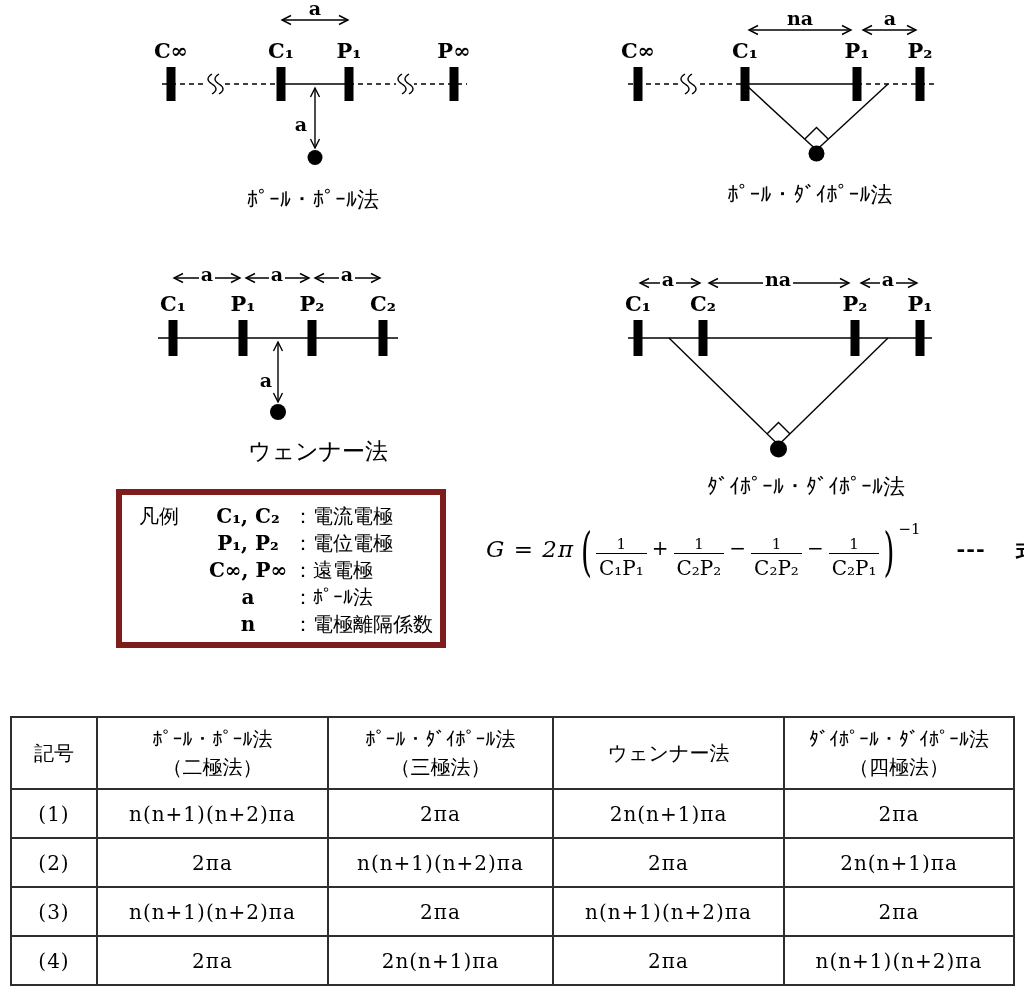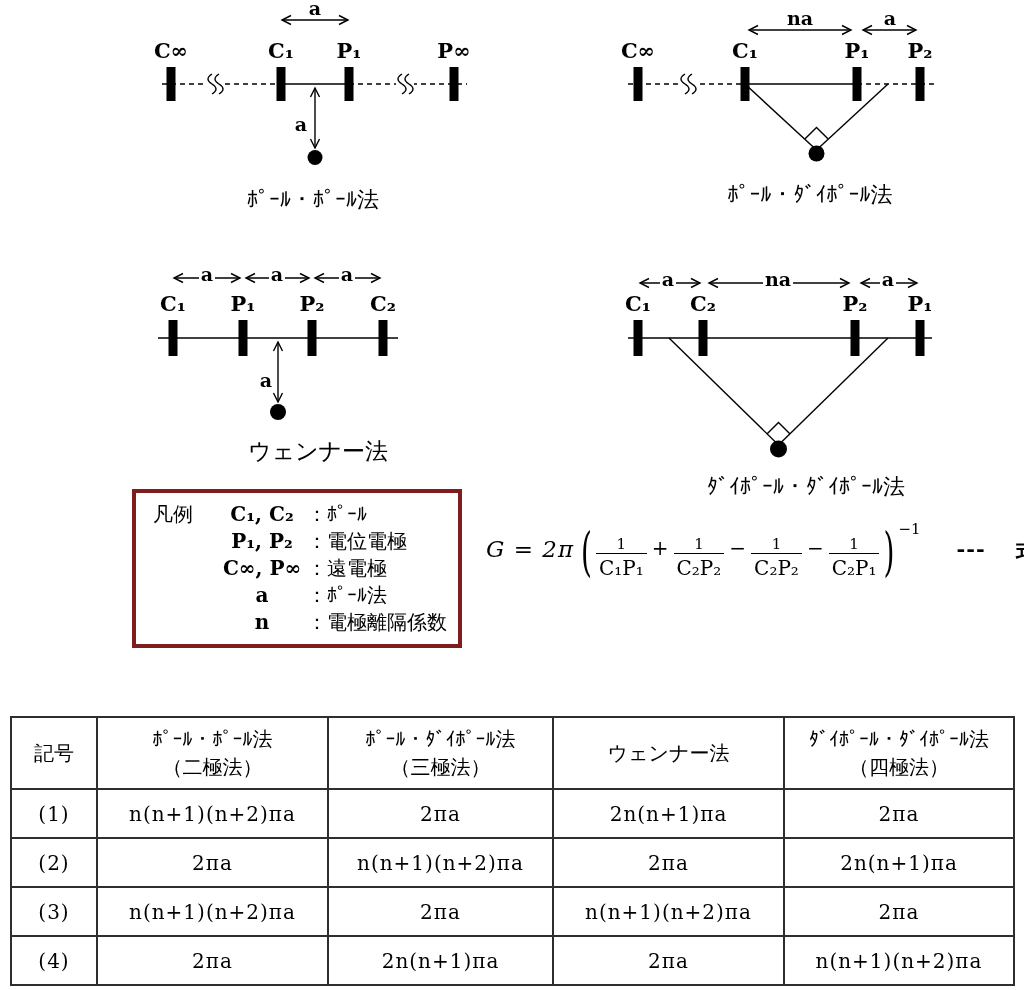--- a/index.html
+++ b/index.html
@@ -11,22 +11,22 @@
   .dim{font-size:19px;font-weight:bold;}
   .cap{font-size:22px;}
   .cap2{font-size:23px;}
   .ln{stroke:#000;stroke-width:1.4;fill:none;}
   .dash{stroke-dasharray:5 4;}
   .ah{stroke:#000;stroke-width:1.4;fill:none;}
   .el{fill:#000;stroke:none;}
   .gap{fill:#fff;stroke:none;}
   .dot{fill:#000;stroke:none;}
   
-  .legend{position:absolute;left:132px;top:489px;width:330px;height:159px;
-          border:4px solid #7f1d1d;box-sizing:border-box;display:flex;padding-top:8px;background:#fff;}
+  .legend{position:absolute;left:116px;top:489px;width:330px;height:159px;
+          border:6px solid #7f1d1d;box-sizing:border-box;display:flex;padding-top:8px;background:#fff;}
   .legend-title{margin-left:17px;font-size:20px;white-space:nowrap;}
   .legend-items{margin-left:24px;}
   .legend-row{display:flex;font-size:20px;line-height:27px;white-space:nowrap;}
   .lsym{display:inline-block;width:90px;text-align:center;font-weight:bold;}
   
   .formula{position:absolute;left:486px;top:536px;height:68px;display:flex;align-items:flex-start;white-space:nowrap;}
   .f-lhs{font-style:italic;font-size:23px;margin-right:5px;letter-spacing:1px;}
   .f-paren{font-size:28px;transform:scaleY(1.85);display:inline-block;margin:0 2px;font-weight:400;}
   .frac{display:inline-flex;flex-direction:column;align-items:center;margin:0 2px;}
   .num{font-size:15px;line-height:1.15;}
@@ -198,21 +198,21 @@
     </g>
   </svg>
 
   
   <div class="legend">
     <div class="legend-title">凡例</div>
     <div class="legend-items">
       <div class="legend-row">
         <span class="lsym">C₁, C₂</span>
           <span>：</span>
-          <span>ﾎﾟｰﾙ</span>
+          <span>電流電極</span>
       </div>
       <div class="legend-row">
         <span class="lsym">P₁, P₂</span>
           <span>：</span>
           <span>電位電極</span>
       </div>
       <div class="legend-row">
         <span class="lsym">C∞, P∞</span>
           <span>：</span>
           <span>遠電極</span>

